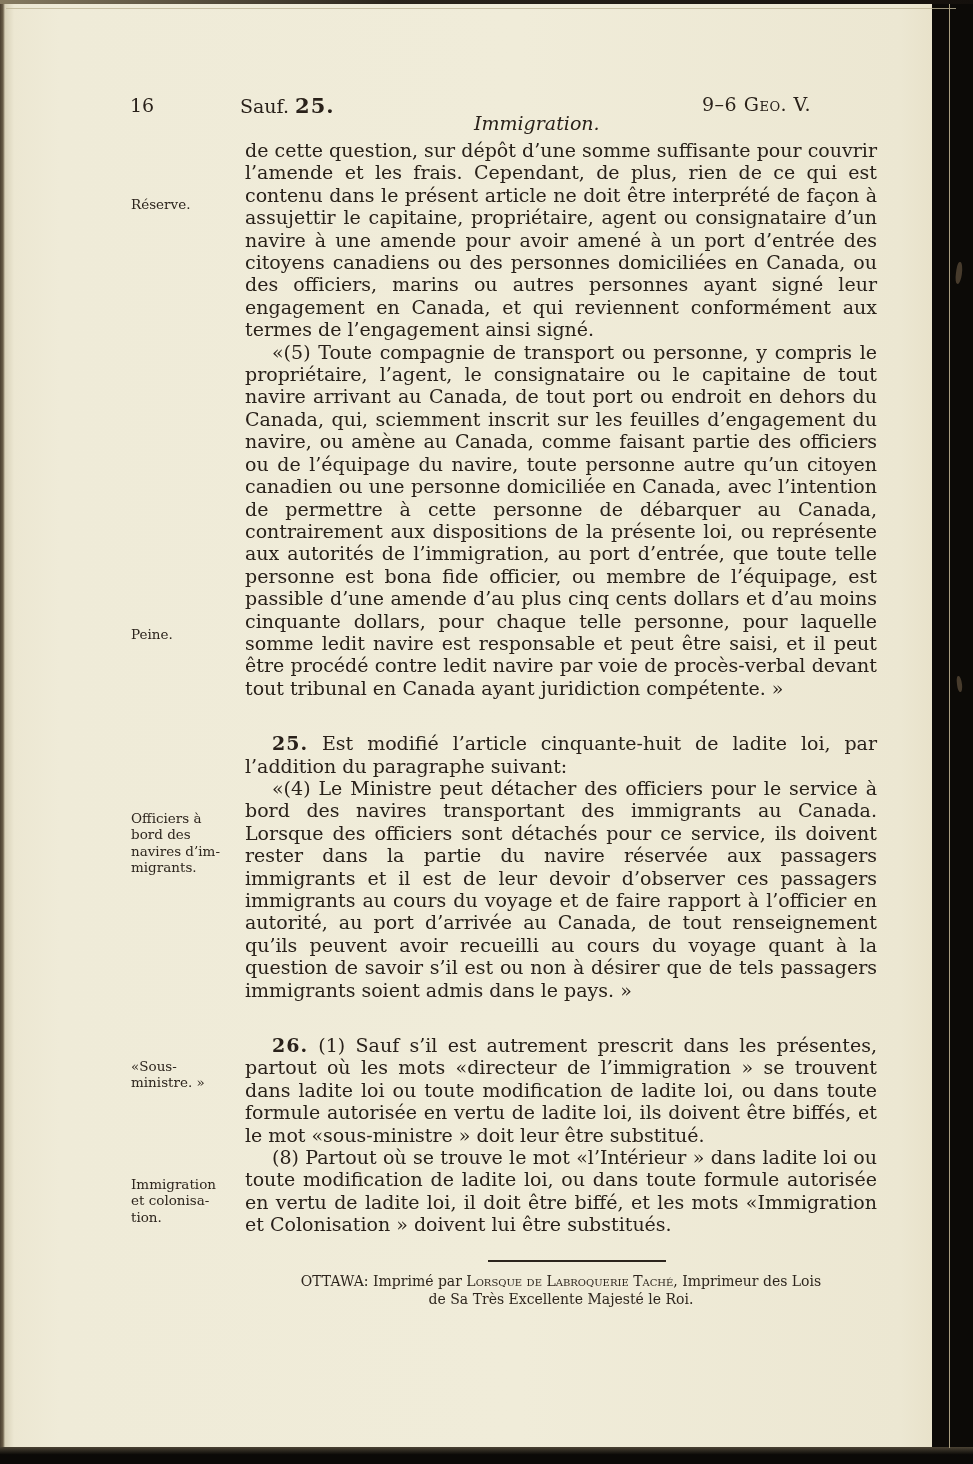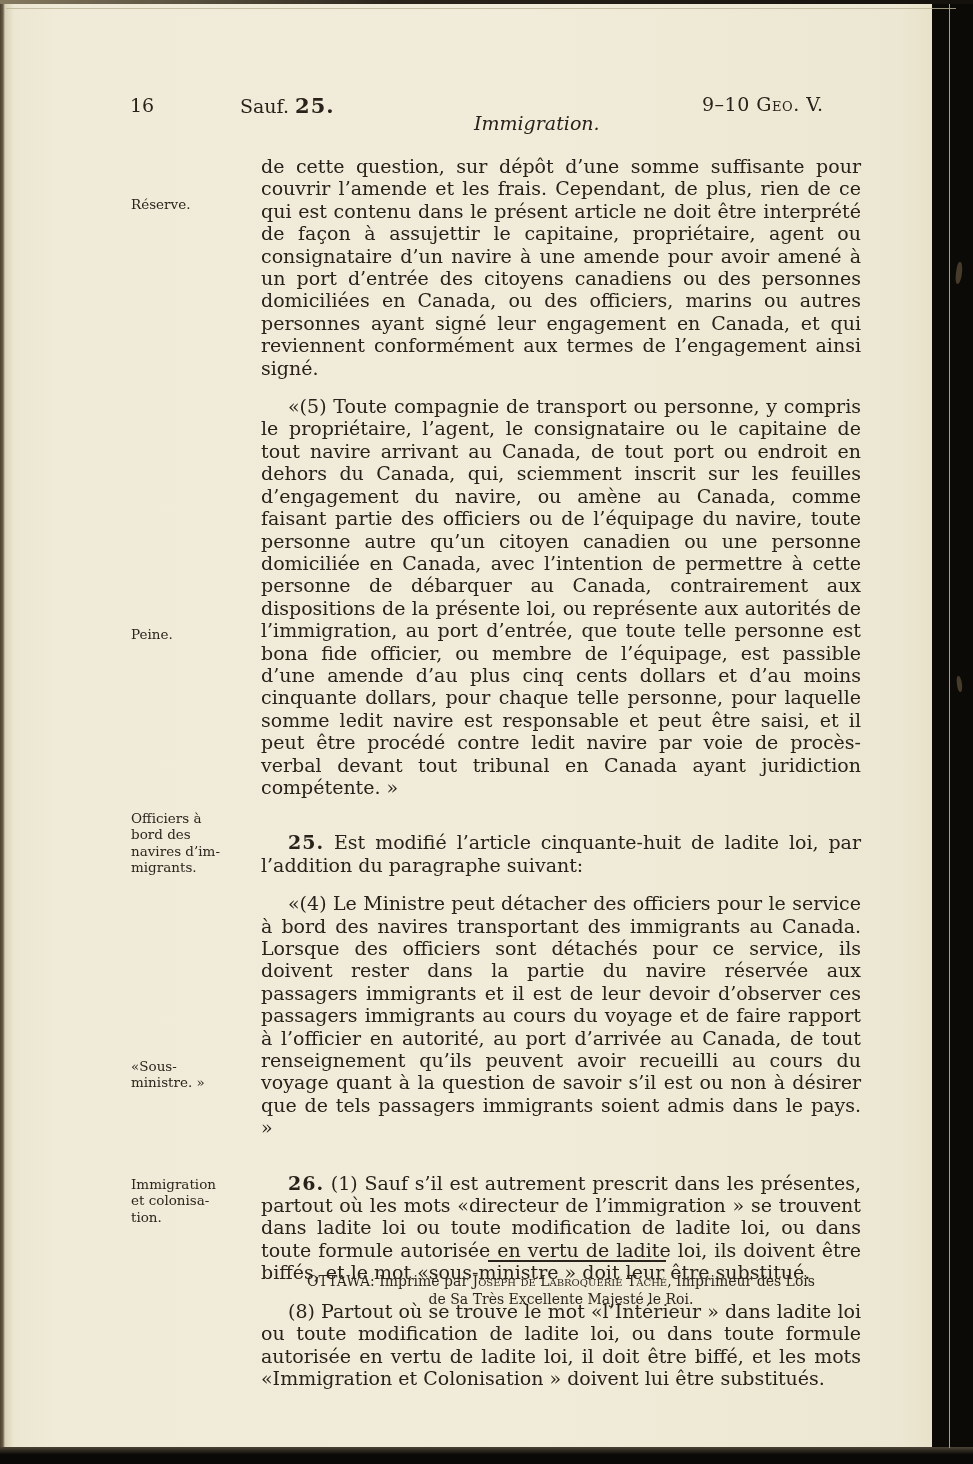--- a/index.html
+++ b/index.html
@@ -32,21 +32,21 @@
   .margin-note{
     position:absolute;left:131px;width:110px;
     font-size:13.5px;line-height:16.3px;color:#2d251d;
     white-space:pre-line;
   }
   .body-col{
     position:absolute;left:245px;top:139px;width:632px;
     font-size:19px;line-height:22.4px;color:#29211a;
     text-align:justify;
   }
-  .body-col p{margin:16px;padding:0;}
+  .body-col p{margin:0;padding:0;}
   .par-indent{text-indent:27px;}
   .sect-gap{margin-top:33px !important;}
   .secnum{font-weight:bold;letter-spacing:1px;}
   .it{}
 
   .divider{position:absolute;left:488px;top:1260px;width:178px;height:2px;background:#2b241c;}
   .footer-imprint{
     position:absolute;left:245px;top:1272px;width:632px;text-align:center;
     font-size:14px;line-height:18px;color:#2d251d;
   }
@@ -65,21 +65,21 @@
   <div class="edge-top-line"></div>
   <div class="edge-bottom"></div>
   <div class="edge-right-line"></div>
   <div class="blemish b1"></div>
   <div class="blemish b2"></div>
 
   <div class="header-row">
     <span class="hdr hdr-folio">16</span>
     <span class="hdr hdr-chap"><span>Sauf. </span><span class="chapnum">25.</span></span>
     <span class="hdr hdr-title">Immigration.</span>
-    <span class="hdr hdr-regnal">9–10 Geo. V.</span>
+    <span class="hdr hdr-regnal">9–6 Geo. V.</span>
   </div>
 
   <div class="margin-note" style="top:196px">Réserve.</div>
   <div class="margin-note" style="top:626px">Peine.</div>
   <div class="margin-note" style="top:810px">Officiers à
 bord des
 navires d’im-
 migrants.</div>
   <div class="margin-note" style="top:1058px">«Sous-
 ministre. »</div>
@@ -92,18 +92,18 @@
     <p class="par-indent"><span>«(5)  Toute compagnie de transport ou personne, y compris le propriétaire, l’agent, le consignataire ou le capitaine de tout navire arrivant au Canada, de tout port ou endroit en dehors du Canada, qui, sciemment inscrit sur les feuilles d’engagement du navire, ou amène au Canada, comme faisant partie des officiers ou de l’équipage du navire, toute personne autre qu’un citoyen canadien ou une personne domiciliée en Canada, avec l’intention de permettre à cette personne de débarquer au Canada, contrairement aux dispositions de la présente loi, ou représente aux autorités de l’immigration, au port d’entrée, que toute telle personne est </span><span class="it">bona fide</span><span> officier, ou membre de l’équipage, est passible d’une amende d’au plus cinq cents dollars et d’au moins cinquante dollars, pour chaque telle personne, pour laquelle somme ledit navire est responsable et peut être saisi, et il peut être procédé contre ledit navire par voie de procès-verbal devant tout tribunal en Canada ayant juridiction compétente. »</span></p>
     <p class="par-indent sect-gap"><span class="secnum">25.</span><span>  Est modifié l’article cinquante-huit de ladite loi, par l’addition du paragraphe suivant:</span></p>
     <p class="par-indent">«(4)  Le Ministre peut détacher des officiers pour le service à bord des navires transportant des immigrants au Canada.  Lorsque des officiers sont détachés pour ce service, ils doivent rester dans la partie du navire réservée aux passagers immigrants et il est de leur devoir d’observer ces passagers immigrants au cours du voyage et de faire rapport à l’officier en autorité, au port d’arrivée au Canada, de tout renseignement qu’ils peuvent avoir recueilli au cours du voyage quant à la question de savoir s’il est ou non à désirer que de tels passagers immigrants soient admis dans le pays. »</p>
     <p class="par-indent sect-gap"><span class="secnum">26.</span><span>  (1)  Sauf s’il est autrement prescrit dans les présentes, partout où les mots «directeur de l’immigration » se trouvent dans ladite loi ou toute modification de ladite loi, ou dans toute formule autorisée en vertu de ladite loi, ils doivent être biffés, et le mot «sous-ministre » doit leur être substitué.</span></p>
     <p class="par-indent">(8)  Partout où se trouve le mot «l’Intérieur » dans ladite loi ou toute modification de ladite loi, ou dans toute formule autorisée en vertu de ladite loi, il doit être biffé, et les mots «Immigration et Colonisation » doivent lui être substitués.</p>
   </div>
 
   <div class="divider"></div>
 
   <div class="footer-imprint">
-    <div><span>OTTAWA: Imprimé par </span><span class="sc">Joseph de Labroquerie Taché</span><span>, Imprimeur des Lois</span></div>
+    <div><span>OTTAWA: Imprimé par </span><span class="sc">Lorsque de Labroquerie Taché</span><span>, Imprimeur des Lois</span></div>
     <div>de Sa Très Excellente Majesté le Roi.</div>
   </div>
 
 
 </div>
 
 </body></html>

